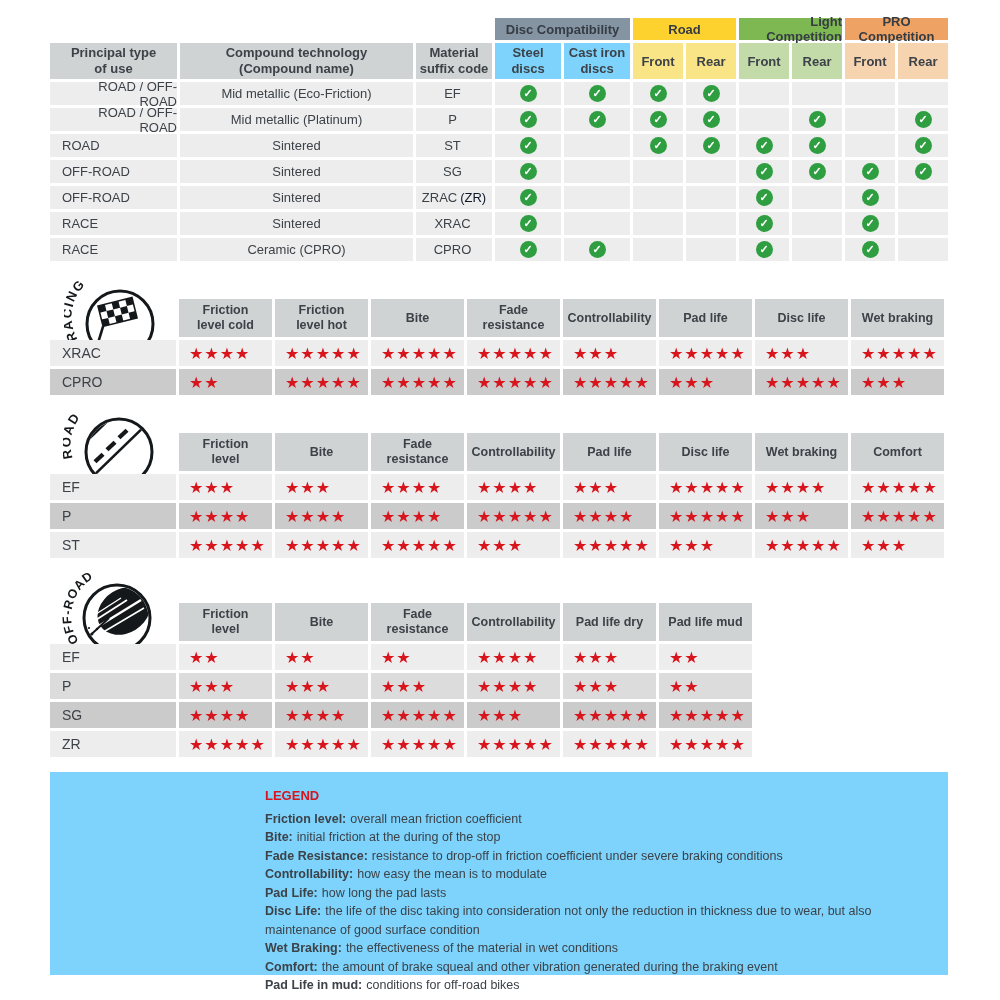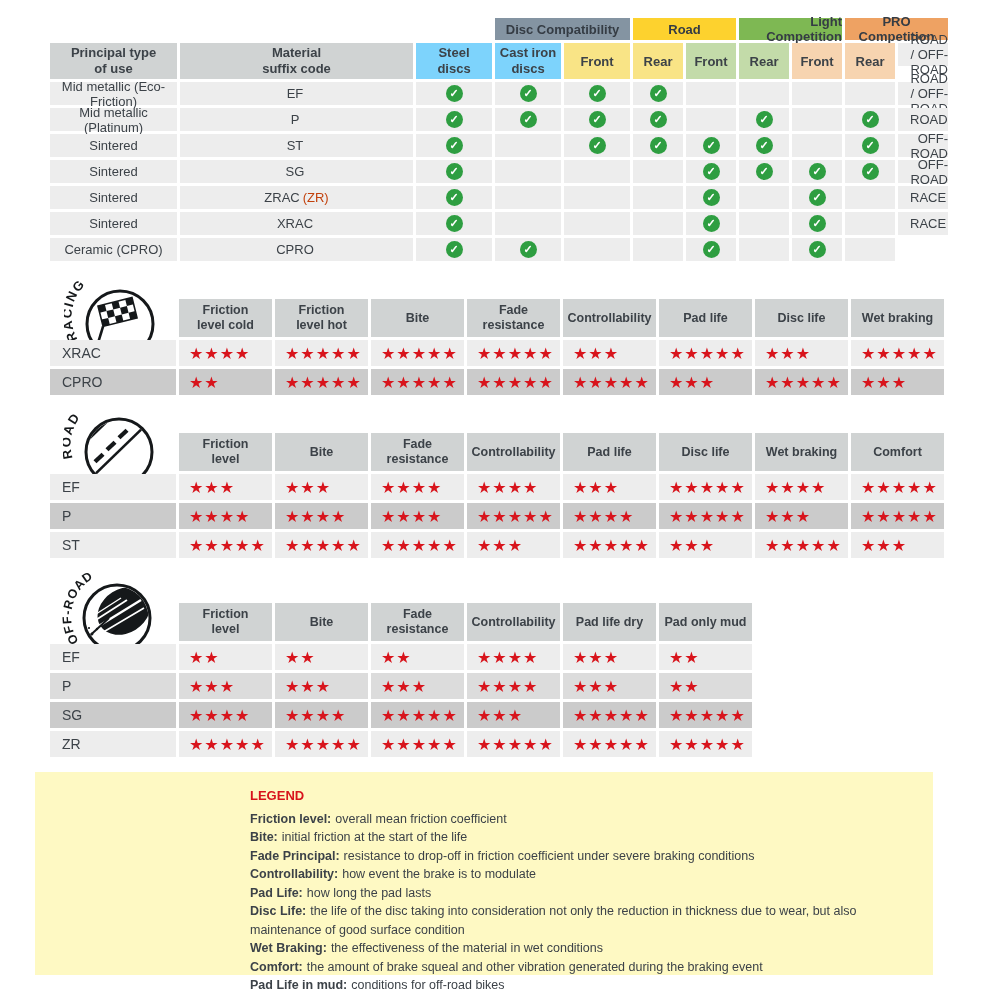--- a/index.html
+++ b/index.html
@@ -23,61 +23,63 @@
   .bg-green{background:#7eb853;text-align:right;}
   .bg-orange{background:#eea263;}
   .bg-slate-l{background:#7dd3fc;}
   .bg-yellow-l{background:#f9e486;}
   .bg-green-l{background:#c3dba9;}
   .bg-orange-l{background:#f7d4b0;}
   .bg-hdr{background:#d0d3d3;font-weight:bold;}
   .bg-row{background:#ededed;}
   .pre{white-space:pre-line;line-height:1.2;}
   .use-cell{justify-content:flex-start;padding-left:12px;text-align:right;}
-  .suffix-note{color:#c2410c;margin-left:3px;}
+  .suffix-note{color:#0f172a;margin-left:3px;}
   .check-cell{background:#ededed;}
   .check-cell.checked::after{content:"✓";width:17px;height:17px;border-radius:50%;
     background:#2e9e41;color:#fff;font-size:11px;font-weight:bold;
     display:flex;align-items:center;justify-content:center;}
 
   
   .rate-table{position:absolute;left:50px;display:grid;gap:3px;grid-template-columns:126px repeat(8,93px);}
   .rate-table.cols6{grid-template-columns:126px repeat(6,93px);}
   .rh{height:38px;background:#d0d3d3;font-weight:bold;font-size:12.5px;line-height:1.2;padding:0 4px;}
   .rl{height:26px;justify-content:flex-start;padding-left:12px;font-size:14px;text-align:left;}
   .star-cell{height:26px;justify-content:flex-start;padding-left:10px;color:#d8141c;
     font-size:16px;letter-spacing:1px;overflow:hidden;}
   .sh-l{background:#ededed;}
   .sh-m{background:#dcdcdc;}
   .sh-d{background:#cbcbcb;}
 
   
   .sec-icon{position:absolute;width:104px;height:104px;}
 
   
-  .legend{position:absolute;left:35px;top:772px;width:898px;height:203px;background:#fef9c3;}
+  .legend{position:absolute;left:50px;top:772px;width:898px;height:203px;background:#7dd3fc;}
   .legend-inner{margin:15px 30px 0 215px;font-size:12.5px;line-height:18.5px;}
   .legend-title{color:#d8141c;font-weight:bold;font-size:13px;margin-bottom:4px;}
   .legend-item b{margin-right:4px;}
 </style>
 </head>
 <body>
 
 <div class="canvas">
 
   <div class="top-table">
 
     <div class="cell h-group spacer sp3"></div>
     <div class="cell h-group group-cell colspan2 bg-slate">Disc Compatibility</div>
     <div class="cell h-group group-cell colspan2 bg-yellow">Road</div>
     <div class="cell h-group group-cell colspan2 bg-green">Light Competition</div>
     <div class="cell h-group group-cell colspan2 bg-orange">PRO Competition</div>
 
     <div class="cell h-head bg-hdr pre">Principal type
 of use</div>
+    <div class="cell h-head bg-hdr pre">Compound technology
+(Compound name)</div>
     <div class="cell h-head bg-hdr pre">Material
 suffix code</div>
     <div class="cell h-head bg-slate-l pre bg-hdr-txt" style="font-weight:bold">Steel
 discs</div>
     <div class="cell h-head bg-slate-l pre" style="font-weight:bold">Cast iron
 discs</div>
     <div class="cell h-head bg-yellow-l" style="font-weight:bold">Front</div>
     <div class="cell h-head bg-yellow-l" style="font-weight:bold">Rear</div>
     <div class="cell h-head bg-green-l" style="font-weight:bold">Front</div>
     <div class="cell h-head bg-green-l" style="font-weight:bold">Rear</div>
@@ -339,21 +341,21 @@
 
   <div class="rate-table cols6" style="top:603px;">
     <div class="cell rh spacer" style="background:transparent"></div>
     <div class="cell rh pre">Friction
 level</div>
     <div class="cell rh pre">Bite</div>
     <div class="cell rh pre">Fade
 resistance</div>
     <div class="cell rh pre">Controllability</div>
     <div class="cell rh pre">Pad life dry</div>
-    <div class="cell rh pre">Pad only mud</div>
+    <div class="cell rh pre">Pad life mud</div>
 
     <div class="cell rl sh-l">EF</div>
     <div class="cell star-cell sh-l">★★</div>
     <div class="cell star-cell sh-l">★★</div>
     <div class="cell star-cell sh-l">★★</div>
     <div class="cell star-cell sh-l">★★★★</div>
     <div class="cell star-cell sh-l">★★★</div>
     <div class="cell star-cell sh-l">★★</div>
 
     <div class="cell rl sh-m">P</div>
@@ -378,23 +380,23 @@
     <div class="cell star-cell sh-l">★★★★★</div>
     <div class="cell star-cell sh-l">★★★★★</div>
     <div class="cell star-cell sh-l">★★★★★</div>
     <div class="cell star-cell sh-l">★★★★★</div>
   </div>
 
   <div class="legend">
     <div class="legend-inner">
       <div class="legend-title">LEGEND</div>
       <div class="legend-item"><b>Friction level:</b><span>overall mean friction coefficient</span></div>
-      <div class="legend-item"><b>Bite:</b><span>initial friction at the start of the life</span></div>
-      <div class="legend-item"><b>Fade Principal:</b><span>resistance to drop-off in friction coefficient under severe braking conditions</span></div>
-      <div class="legend-item"><b>Controllability:</b><span>how event the brake is to modulate</span></div>
+      <div class="legend-item"><b>Bite:</b><span>initial friction at the during of the stop</span></div>
+      <div class="legend-item"><b>Fade Resistance:</b><span>resistance to drop-off in friction coefficient under severe braking conditions</span></div>
+      <div class="legend-item"><b>Controllability:</b><span>how easy the mean is to modulate</span></div>
       <div class="legend-item"><b>Pad Life:</b><span>how long the pad lasts</span></div>
       <div class="legend-item"><b>Disc Life:</b><span>the life of the disc taking into consideration not only the reduction in thickness due to wear, but also maintenance of good surface condition</span></div>
       <div class="legend-item"><b>Wet Braking:</b><span>the effectiveness of the material in wet conditions</span></div>
       <div class="legend-item"><b>Comfort:</b><span>the amount of brake squeal and other vibration generated during the braking event</span></div>
       <div class="legend-item"><b>Pad Life in mud:</b><span>conditions for off-road bikes</span></div>
     </div>
   </div>
 
 </div>
 

